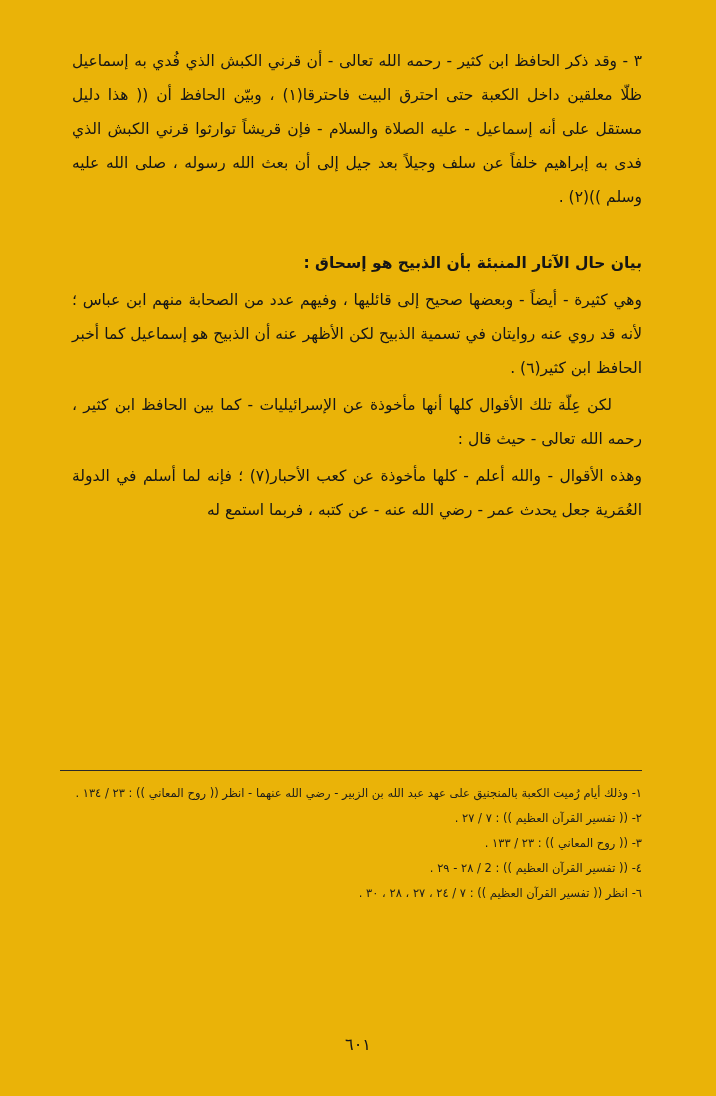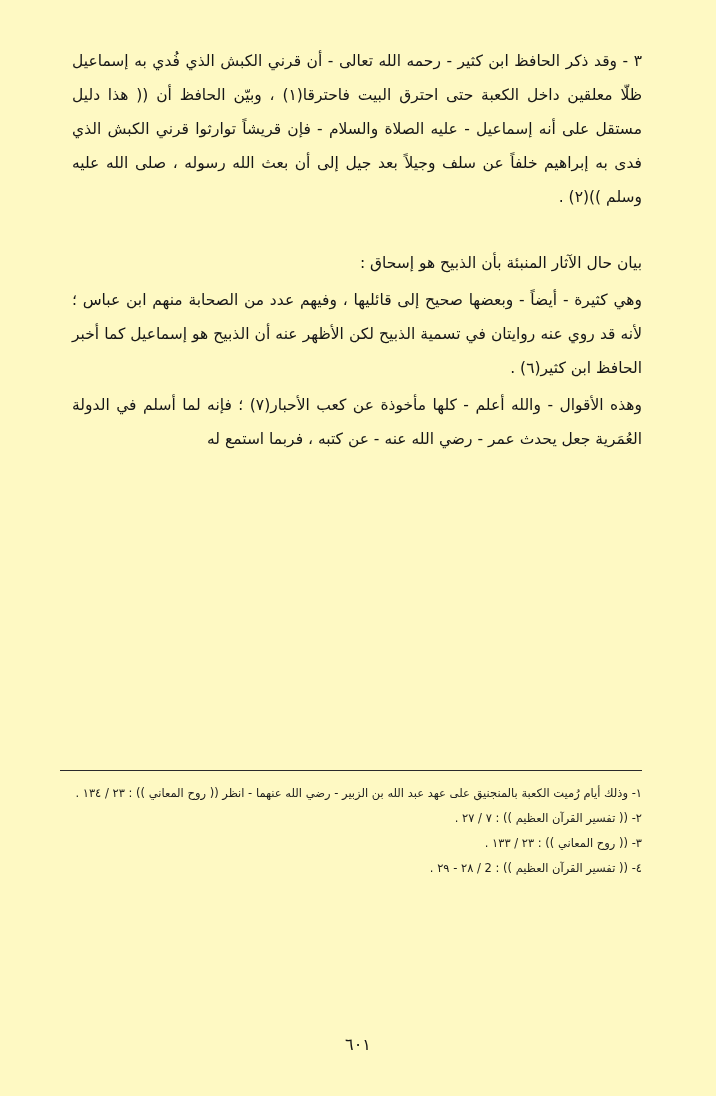--- a/index.html
+++ b/index.html
@@ -2,39 +2,39 @@
 <html lang="ar" dir="rtl"><head>
 <meta charset="utf-8">
 <style>
   * { box-sizing: border-box; }
   html, body { margin: 0; padding: 0; background: #e9e9e6; }
   .page {
     position: relative;
     width: 716px;
     height: 1096px;
     margin: 0 auto;
-    background: #fef9c3;
+    background: #eab308;
     color: #161616;
     direction: rtl;
     font-family: "DejaVu Sans", sans-serif;
     overflow: hidden;
   }
   .text-block {
     position: absolute;
     top: 44px;
     right: 74px;
     left: 72px;
     font-size: 15.5px;
     line-height: 34px;
     text-align: justify;
   }
   .para { margin: 0 0 3px 0; }
   .para.indent { text-indent: 30px; }
   .para.heading {
-    font-weight: normal;
+    font-weight: bold;
     text-align: right;
     text-indent: 0;
     margin-top: 32px;
   }
   .footnote-area {
     position: absolute;
     top: 770px;
     right: 74px;
     left: 60px;
   }
@@ -65,26 +65,28 @@
 </style>
 </head>
 <body>
 
 <div class="page">
 
   <div class="text-block">
     <p class="para">٣ - وقد ذكر الحافظ ابن كثير - رحمه الله تعالى - أن قرني الكبش الذي فُدي به إسماعيل ظلّا معلقين داخل الكعبة حتى احترق البيت فاحترقا(١) ، وبيّن الحافظ أن (( هذا دليل مستقل على أنه إسماعيل - عليه الصلاة والسلام - فإن قريشاً توارثوا قرني الكبش الذي فدى به إبراهيم خلفاً عن سلف وجيلاً بعد جيل إلى أن بعث الله رسوله ، صلى الله عليه وسلم ))(٢) .</p>
     <p class="para heading">بيان حال الآثار المنبئة بأن الذبيح هو إسحاق :</p>
     <p class="para">وهي كثيرة - أيضاً - وبعضها صحيح إلى قائليها ، وفيهم عدد من الصحابة منهم ابن عباس ؛ لأنه قد روي عنه روايتان في تسمية الذبيح لكن الأظهر عنه أن الذبيح هو إسماعيل كما أخبر الحافظ ابن كثير(٦) .</p>
+    <p class="para indent">لكن عِلّة تلك الأقوال كلها أنها مأخوذة عن الإسرائيليات - كما بين الحافظ ابن كثير ، رحمه الله تعالى - حيث قال :</p>
     <p class="para">وهذه الأقوال - والله أعلم - كلها مأخوذة عن كعب الأحبار(٧) ؛ فإنه لما أسلم في الدولة العُمَرية جعل يحدث عمر - رضي الله عنه - عن كتبه ، فربما استمع له</p>
   </div>
 
   <div class="footnote-area">
     <hr class="sep">
     <p class="footnote">١- وذلك أيام رُميت الكعبة بالمنجنيق على عهد عبد الله بن الزبير - رضي الله عنهما - انظر (( روح المعاني )) : ٢٣ / ١٣٤ .</p>
     <p class="footnote">٢- (( تفسير القرآن العظيم )) : ٧ / ٢٧ .</p>
     <p class="footnote">٣- (( روح المعاني )) : ٢٣ / ١٣٣ .</p>
     <p class="footnote">٤- (( تفسير القرآن العظيم )) : 2 / ٢٨ - ٢٩ .</p>
+    <p class="footnote">٦- انظر (( تفسير القرآن العظيم )) : ٧ / ٢٤ ، ٢٧ ، ٢٨ ، ٣٠ .</p>
   </div>
 
   <div class="page-number">٦٠١</div>
 
 </div>
 
 </body></html>

